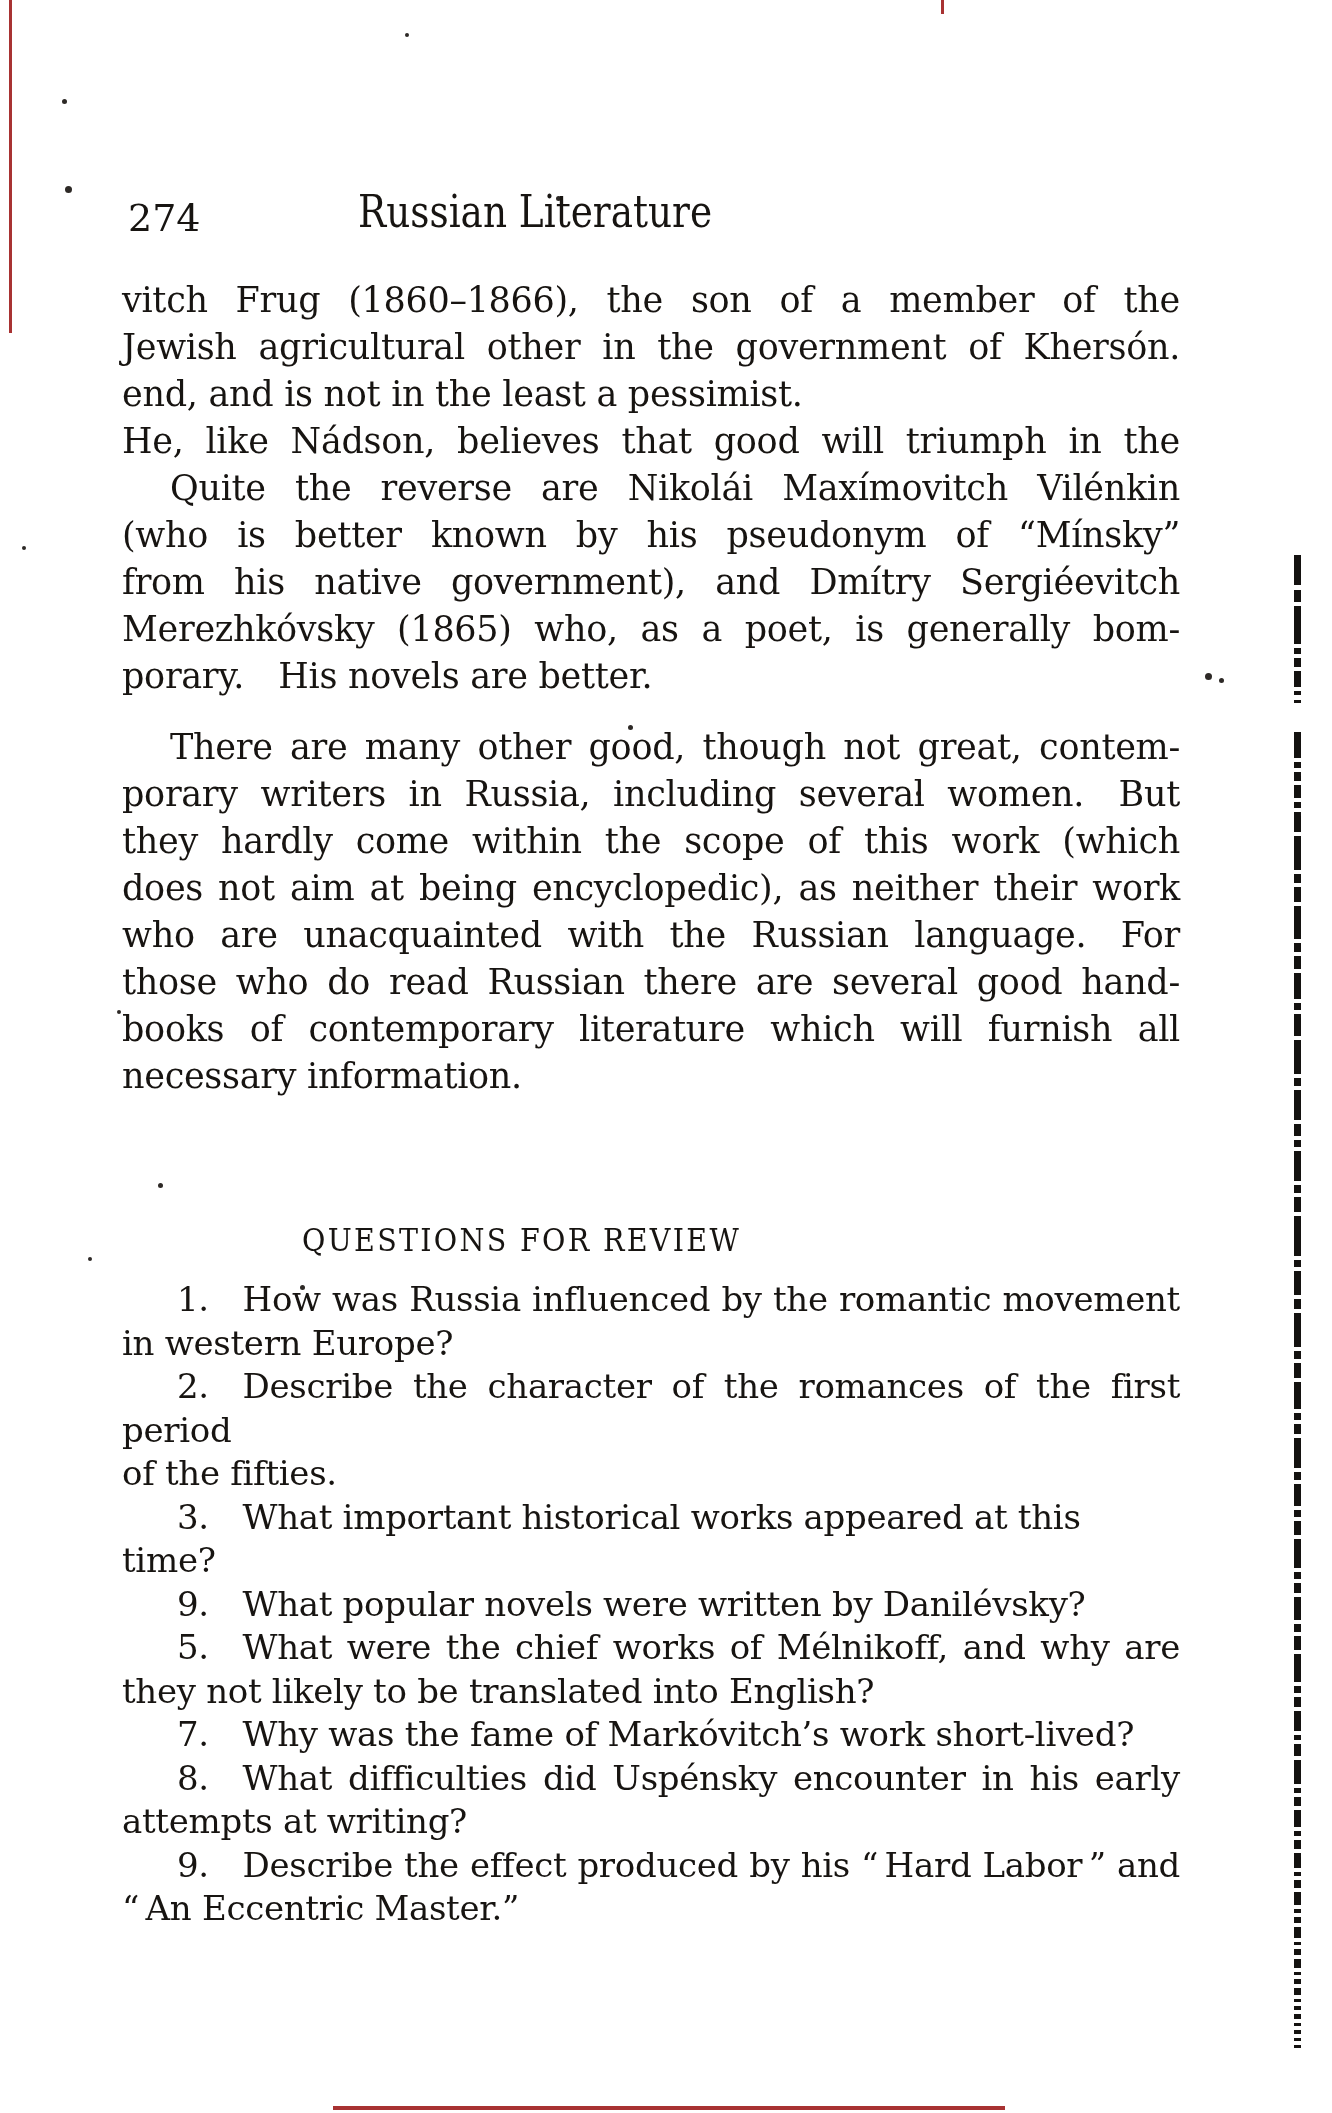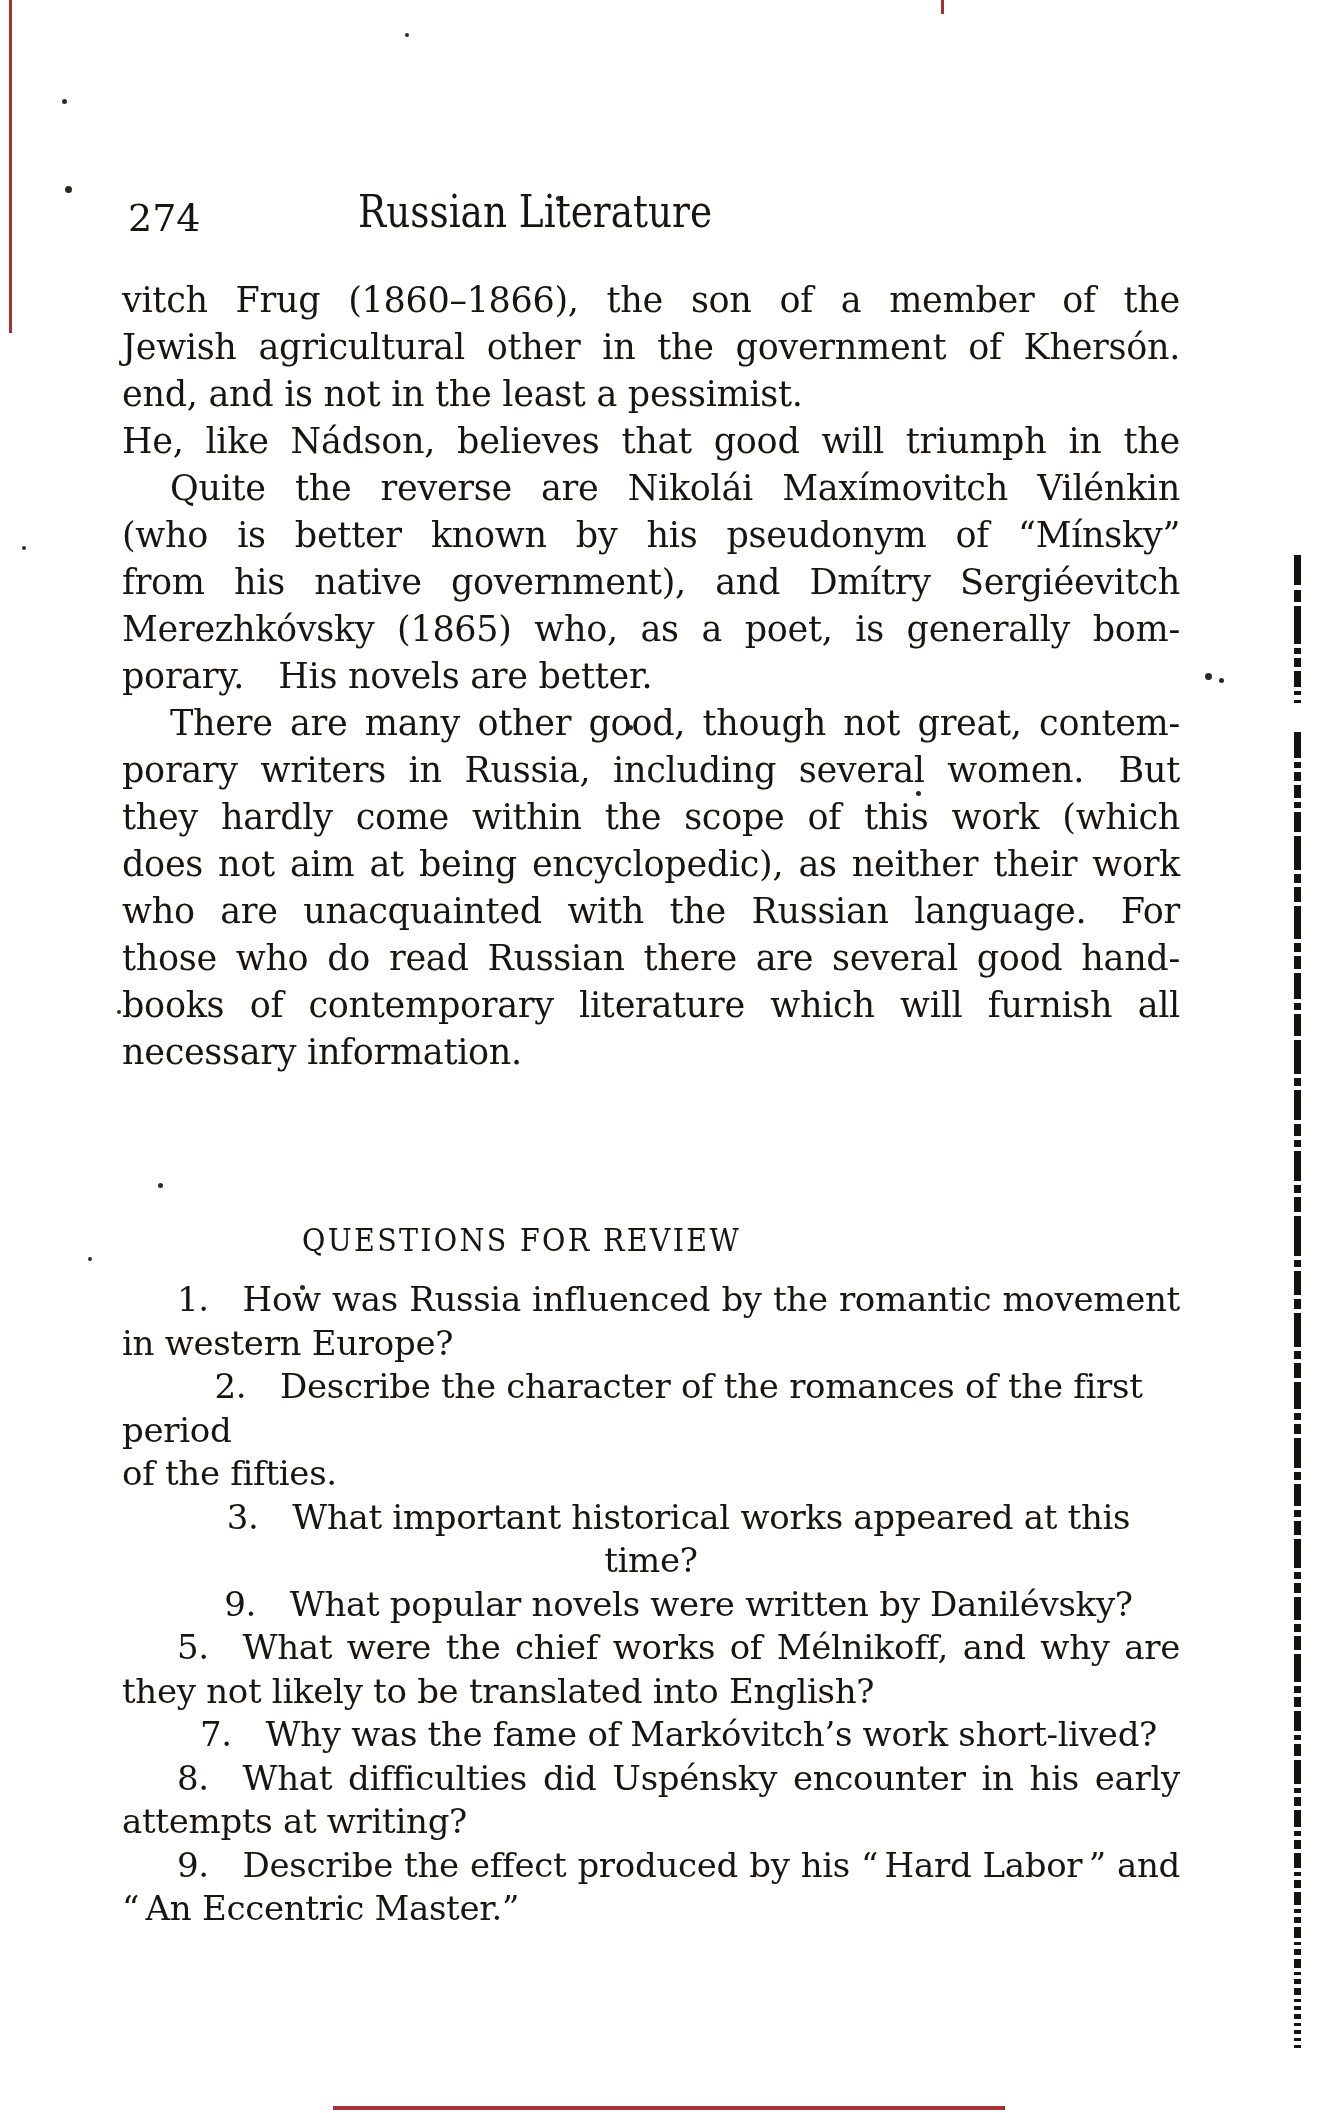--- a/index.html
+++ b/index.html
@@ -11,34 +11,34 @@
   .pagenum{position:absolute;left:128px;top:196px;font-size:38px;}
   .running-title{
     position:absolute;left:358px;top:186px;font-size:44px;
     transform:scaleX(.85);transform-origin:left top;white-space:nowrap;
   }
   .body-text{
     position:absolute;left:122px;top:277px;width:1058px;
     font-size:35px;line-height:47px;letter-spacing:-0.3px;
   }
   .para{margin:0;}
-  .para.gap{}
+  .para.gap{margin-top:24px;}
   .line{min-height:47px;}
   .line.j{text-align:justify;text-align-last:justify;}
   .body-text .line.i{text-indent:48px;}
   .section-heading{
     position:absolute;left:302px;top:1222px;font-size:31px;letter-spacing:2.5px;
     transform:scaleX(.92);transform-origin:left top;white-space:nowrap;
   }
   .questions{
     position:absolute;left:122px;top:1278px;width:1058px;
     font-size:34px;line-height:43.5px;letter-spacing:-0.3px;
   }
   .questions .line{min-height:43.5px;}
-  .questions .line.i{text-indent:55px;text-align:center;}
+  .questions .line.i{text-indent:55px;}
   .red-mark{position:absolute;}
   .bar-seg{position:absolute;background:#141210;}
   .speck{position:absolute;background:#1b1713;border-radius:50%;opacity:.92;}
 </style>
 </head>
 <body>
 
 <div class="page">
 
   <div class="header">

